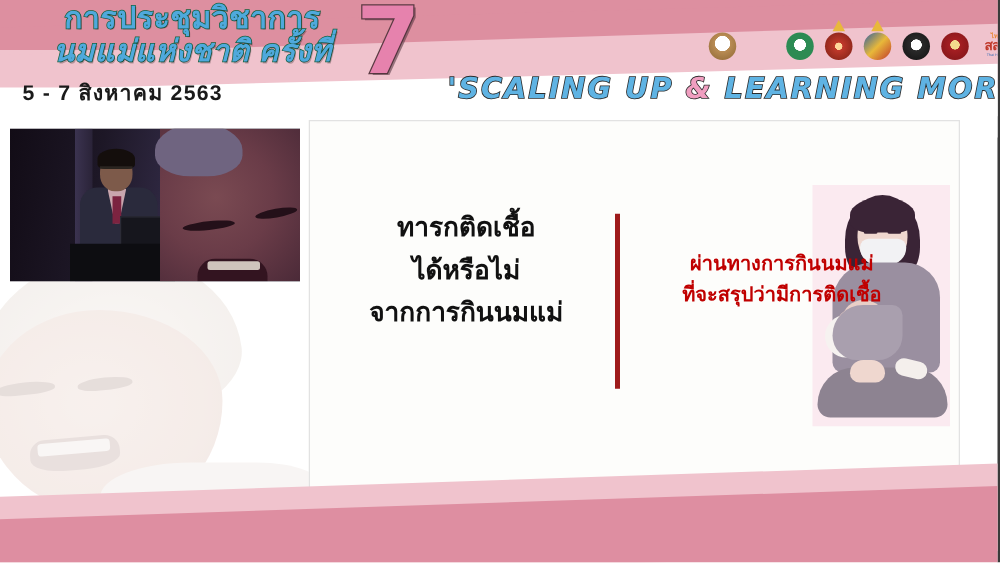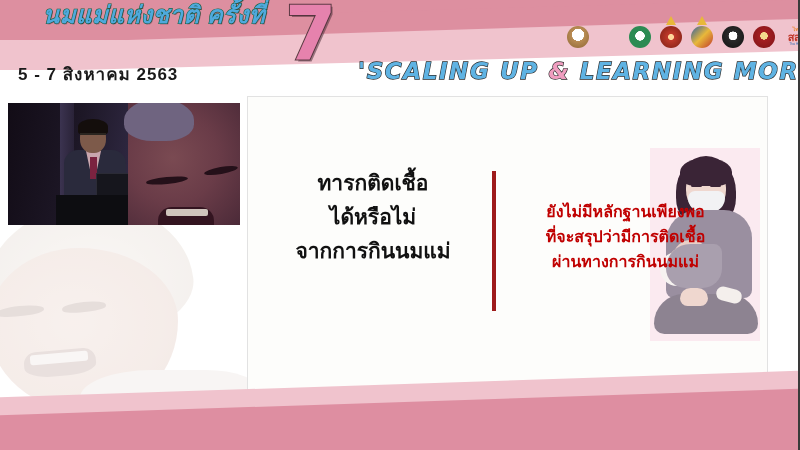--- a/index.html
+++ b/index.html
@@ -575,20 +575,21 @@
   </div>
 
   <div class="band-top"></div>
   <div class="band-top-skew"></div>
   <div class="band-mid"></div>
   <div class="band-mid-skew"></div>
   <div class="band-white"></div>
   <div class="band-white-skew"></div>
 
   <div class="title-thai">
+    <span class="l1">การประชุมวิชาการ</span>
     <span class="l2">นมแม่แห่งชาติ ครั้งที่</span>
   </div>
   <div class="title-date">5 - 7 สิงหาคม 2563</div>
   <div class="edition-number">7</div>
 
   <div class="logo-row">
     <div class="logo l1">
         <div class="disc"></div>
       </div>
     <div class="logo l2">
@@ -662,23 +663,22 @@
     <div class="lap"></div>
     <div class="breast"></div>
     <div class="baby"></div>
     <div class="baby-head"></div>
     <div class="arm"></div>
     <div class="hand"></div>
     <div class="foot"></div>
   </div>
 
   <div class="answer">
-    <span>ยังไม่มีหลักฐานเพียงพอ</span>
+    <span>ผ่านทางการกินนมแม่</span>
     <span>ที่จะสรุปว่ามีการติดเชื้อ</span>
-    <span>ผ่านทางการกินนมแม่</span>
   </div>
 
   <div class="page-num">6</div>
 
   <div class="foot-light"></div>
   <div class="foot-dark"></div>
 
 </div>
 
 </body></html>

